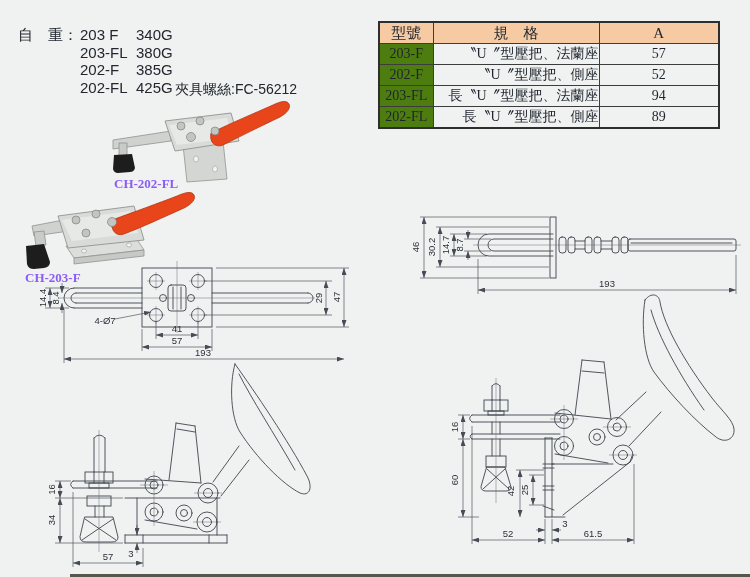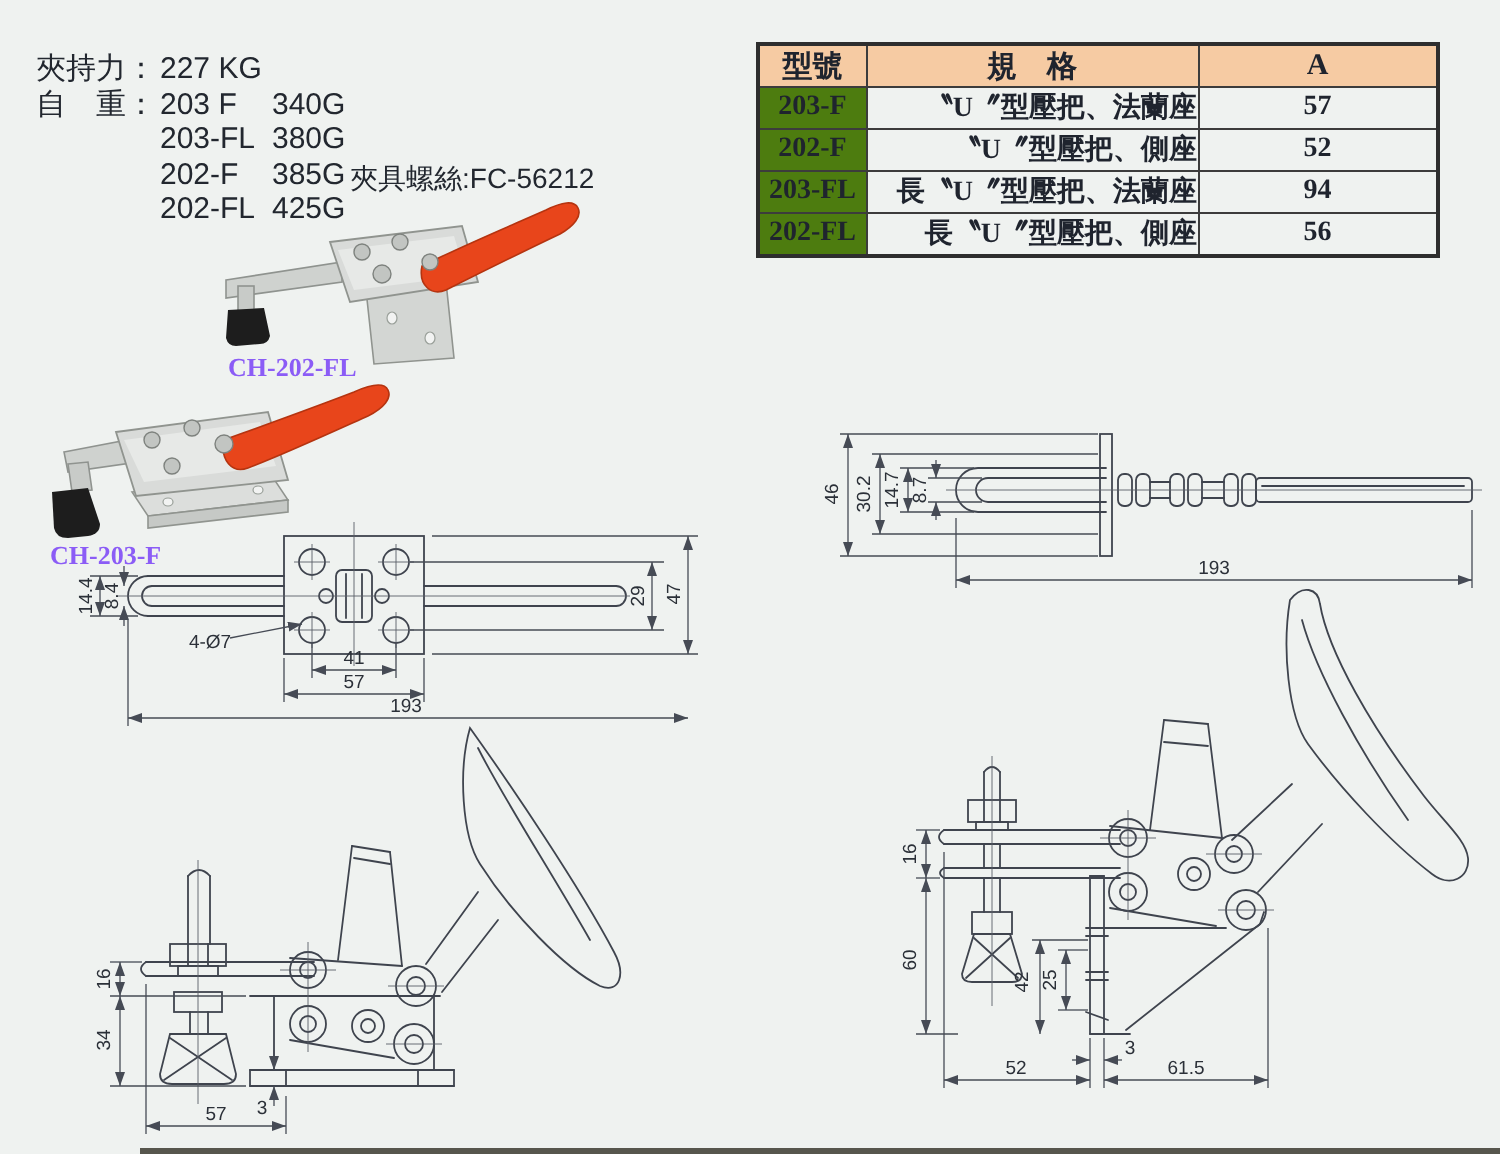--- a/index.html
+++ b/index.html
@@ -9,21 +9,21 @@
   .specs{position:absolute;left:18px;top:26px;font-size:15px;line-height:17.5px;white-space:nowrap;}
   .srow{display:grid;grid-template-columns:62px 56px auto;}
   .srow .sl{display:inline-block;}
   .single{display:block;}
   .screw-note{position:absolute;left:175px;top:81px;font-size:14px;
               font-family:Liberation Sans, sans-serif;white-space:nowrap;}
   
   table.spec-table{position:absolute;left:378px;top:21px;width:340px;border-collapse:collapse;
         table-layout:fixed;font-family:"Liberation Serif",serif;font-size:14px;color:#1f242e;
         border:2px solid #2e2e2e;}
-  table.spec-table td,table.spec-table th{border:1px solid #3c3c3c;height:20px;padding:0;font-weight:bold;margin-top:44px;}
+  table.spec-table td,table.spec-table th{border:1px solid #3c3c3c;height:20px;padding:0;font-weight:normal;margin-top:44px;}
   table.spec-table th{background:#f6cba3;font-size:15px;}
   td.mcell{background:#4d7c0f;text-align:center;}
   td.scell{text-align:right;padding-left:7px;}
   td.acell{text-align:center;}
   col.c-model{width:54px;} col.c-spec{width:166px;} col.c-a{width:120px;}
   
   .plabel{position:absolute;font-family:"Liberation Serif",serif;font-weight:bold;
           font-size:13px;color:#8b5cf6;white-space:nowrap;}
   .plabel1{left:114px;top:176px;}
   .plabel2{left:25px;top:270px;}
@@ -35,24 +35,20 @@
   .dtx{fill:#2b3038;font-size:9.5px;font-family:"Liberation Sans",sans-serif;}
   
   .scan-edge{position:absolute;left:70px;right:0;bottom:0;height:3px;background:#57564d;}
 </style>
 </head>
 <body>
 
 <div class="page">
 
   <div class="specs">
-    <div class="srow">
-      <span class="sl">夾持力：</span>
-      <span style="grid-column:2/4">227 KG</span>
-    </div>
     <div class="srow">
       <span class="sl">自　重：</span>
       <span>203 F</span>
       <span>340G</span>
     </div>
     <div class="srow">
       <span class="sl"></span>
       <span>203-FL</span>
       <span>380G</span>
     </div>
@@ -93,21 +89,21 @@
       <td class="acell">52</td>
     </tr>
     <tr>
       <td class="mcell">203-FL</td>
       <td class="scell">長〝U〞型壓把、法蘭座</td>
       <td class="acell">94</td>
     </tr>
     <tr>
       <td class="mcell">202-FL</td>
       <td class="scell">長〝U〞型壓把、側座</td>
-      <td class="acell">56</td>
+      <td class="acell">89</td>
     </tr>
   </tbody>
     </table>
 
   <svg style="left:103px;top:93px" width="195" height="88" viewBox="0 0 195 88">
     <polygon points="10,47 68,38 68,48 10,56" fill="#cfd2cf" stroke="#8f938f" stroke-width="0.8"></polygon>
     <rect x="16" y="50" width="8" height="13" fill="#c8cbc8" stroke="#8f938f" stroke-width="0.8"></rect>
     <path d="M11,62 L29,61 L32,75 Q31,79 27,79 L15,80 Q11,80 10,76 Z" fill="#1d1d1d"></path>
     <polygon points="80,52 120,48 124,86 84,89" fill="#d3d6d3" stroke="#90948f" stroke-width="0.8"></polygon>
     <ellipse cx="93" cy="66" rx="2.5" ry="3" fill="#f2f3f2" stroke="#9aa09a" stroke-width="0.6"></ellipse>

